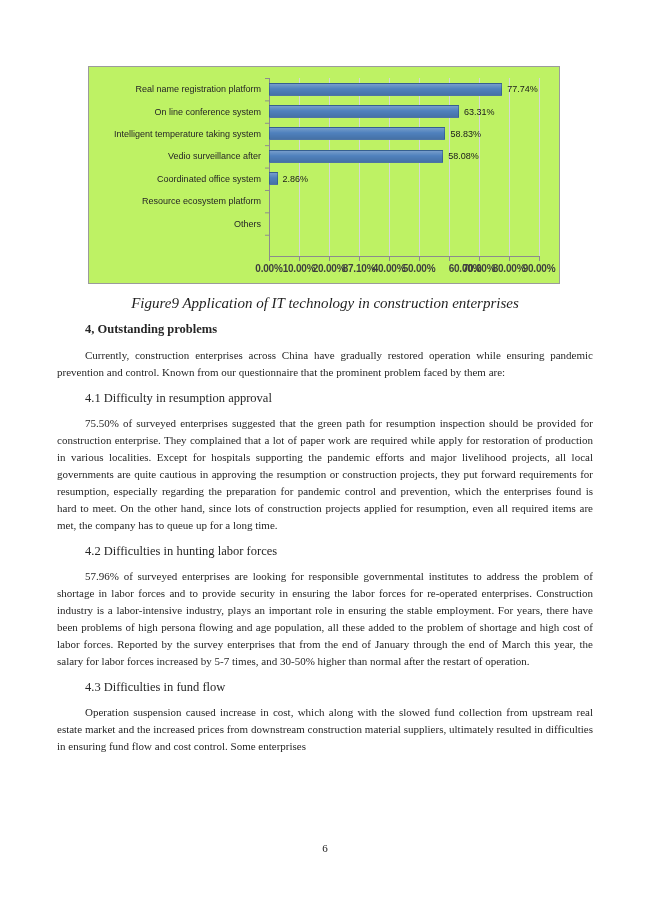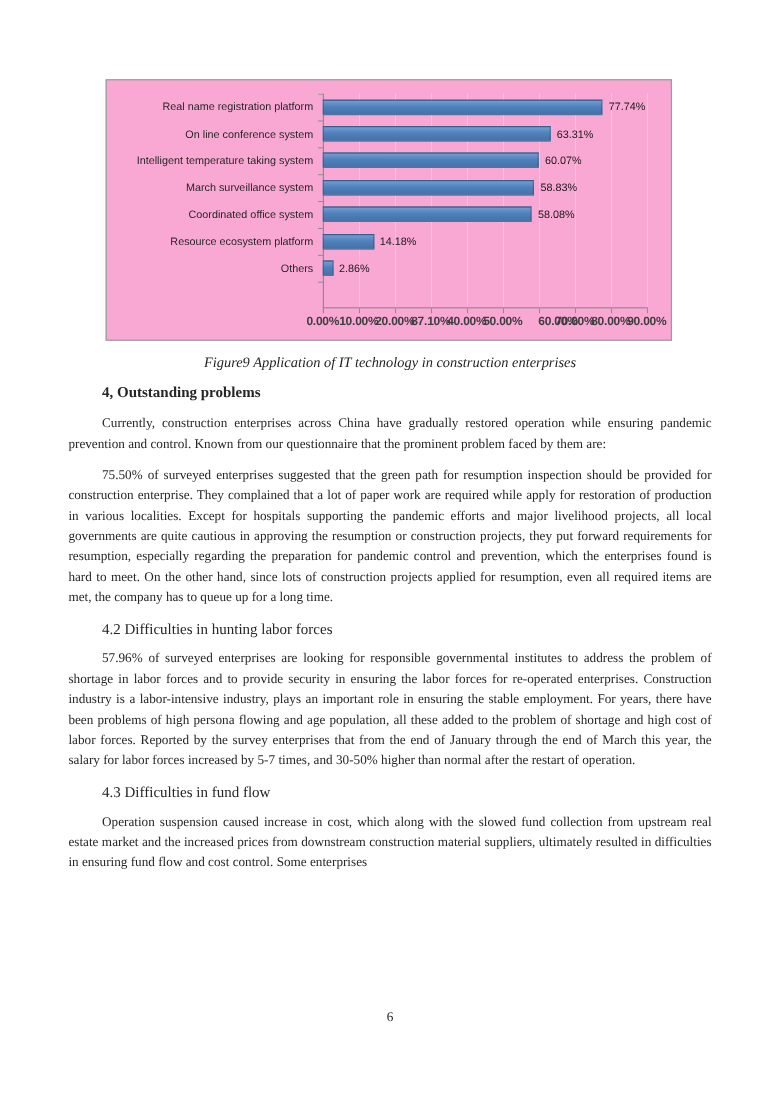--- a/index.html
+++ b/index.html
@@ -3,21 +3,21 @@
 <meta charset="utf-8">
 <style>
   html,body{margin:0;padding:0;background:#fff;}
   .page{
     position:relative;width:650px;height:919px;background:#ffffff;
     font-family:"Liberation Serif", serif;color:#262626;overflow:hidden;
   }
   
   .chart-box{
     position:absolute;left:88px;top:66px;width:472px;height:218px;
-    border:1px solid #9b9b9b;background:#f9a8d4;box-sizing:border-box;
+    border:1px solid #9b9b9b;background:#bef264;box-sizing:border-box;
   }
   .chart-inner{position:absolute;left:2px;top:11px;display:flex;}
   .labels{width:178px;box-sizing:border-box;}
   .label-cell{
     height:22.4px;display:flex;align-items:center;justify-content:flex-end;
     padding-right:8px;box-sizing:border-box;
     font-family:"Liberation Sans",sans-serif;font-size:9px;color:#262626;white-space:nowrap;
   }
   .plot{position:relative;width:292px;}
   .grid-bg{
@@ -50,21 +50,21 @@
   }
   .x-axis{position:absolute;left:0;top:185px;width:292px;height:14px;}
   .tick{
     position:absolute;top:0;transform:translateX(-50%);
     font-family:"Liberation Sans",sans-serif;font-size:10px;font-weight:700;
     letter-spacing:-0.2px;color:#3f3f3f;white-space:nowrap;
   }
   
   .content{position:absolute;left:57px;top:295px;width:536px;}
   .caption{
-    margin:0 0 9px;text-align:center;font-style:italic;font-size:12px;color:#1f1f1f;
+    margin:0 0 9px;text-align:center;font-style:italic;font-size:15px;color:#1f1f1f;
   }
   .heading{
     margin:0 0 9px;font-size:12.5px;font-weight:bold;text-indent:28px;line-height:17px;
   }
   .subhead{
     margin:0 0 8px;font-size:12.5px;text-indent:28px;line-height:17px;
   }
   .body-para{
     margin:0 0 9px;font-size:11px;line-height:17px;text-align:justify;text-indent:28px;
   }
@@ -80,21 +80,21 @@
 
   <div class="chart-box">
     <div class="chart-inner">
       <div class="labels" id="chart-labels">
   <div class="label-cell">Real name registration platform</div>
 
   <div class="label-cell">On line conference system</div>
 
   <div class="label-cell">Intelligent temperature taking system</div>
 
-  <div class="label-cell">March surveillance system</div>
+  <div class="label-cell">Vedio surveillance after</div>
 
   <div class="label-cell">Coordinated office system</div>
 
 
   <div class="label-cell">Resource ecosystem platform</div>
 
   <div class="label-cell">Others</div>
 </div>
       <div class="plot">
         <div class="grid-bg"></div>
@@ -102,40 +102,32 @@
   <div class="bar-row">
     <div class="bar" style="width: 233.22px; background-color: rgb(79, 129, 189);"></div>
     <span class="val">77.74%</span>
   </div>
 
   <div class="bar-row">
     <div class="bar" style="width: 189.93px; background-color: rgb(79, 129, 189);"></div>
     <span class="val">63.31%</span>
   </div>
 
-  <div class="bar-row">
-    <div class="bar" style="width: 180.21px; background-color: rgb(79, 129, 189);"></div>
-    <span class="val">60.07%</span>
-  </div>
 
   <div class="bar-row">
     <div class="bar" style="width: 176.49px; background-color: rgb(79, 129, 189);"></div>
     <span class="val">58.83%</span>
   </div>
 
   <div class="bar-row">
     <div class="bar" style="width: 174.24px; background-color: rgb(79, 129, 189);"></div>
     <span class="val">58.08%</span>
   </div>
 
 
-  <div class="bar-row">
-    <div class="bar" style="width: 42.54px; background-color: rgb(79, 129, 189);"></div>
-    <span class="val">14.18%</span>
-  </div>
 
   <div class="bar-row">
     <div class="bar" style="width: 8.58px; background-color: rgb(79, 129, 189);"></div>
     <span class="val">2.86%</span>
   </div>
 </div>
         <div class="tick-marks"></div>
         <div class="x-axis" id="chart-ticks">
   <span class="tick" style="left: 0px;">0.00%</span>
 
@@ -159,20 +151,21 @@
 </div>
       </div>
     </div>
   </div>
 
   <div class="content">
     <p class="caption">Figure9 Application of IT technology in construction enterprises</p>
     <p class="heading">4, Outstanding problems</p>
     <p class="body-para">Currently, construction enterprises across China have gradually restored operation while ensuring pandemic prevention and control. Known from our questionnaire that the prominent problem faced by them are:</p>
 
+    <p class="subhead">4.1 Difficulty in resumption approval</p>
     <p class="body-para">75.50% of surveyed enterprises suggested that the green path for resumption inspection should be provided for construction enterprise. They complained that a lot of paper work are required while apply for restoration of production in various localities. Except for hospitals supporting the pandemic efforts and major livelihood projects, all local governments are quite cautious in approving the resumption or construction projects, they put forward requirements for resumption, especially regarding the preparation for pandemic control and prevention, which the enterprises found is hard to meet. On the other hand, since lots of construction projects applied for resumption, even all required items are met, the company has to queue up for a long time.</p>
 
     <p class="subhead">4.2 Difficulties in hunting labor forces</p>
     <p class="body-para">57.96% of surveyed enterprises are looking for responsible governmental institutes to address the problem of shortage in labor forces and to provide security in ensuring the labor forces for re-operated enterprises. Construction industry is a labor-intensive industry, plays an important role in ensuring the stable employment. For years, there have been problems of high persona flowing and age population, all these added to the problem of shortage and high cost of labor forces. Reported by the survey enterprises that from the end of January through the end of March this year, the salary for labor forces increased by 5-7 times, and 30-50% higher than normal after the restart of operation.</p>
 
     <p class="subhead">4.3 Difficulties in fund flow</p>
     <p class="body-para">Operation suspension caused increase in cost, which along with the slowed fund collection from upstream real estate market and the increased prices from downstream construction material suppliers, ultimately resulted in difficulties in ensuring fund flow and cost control. Some enterprises</p>
   </div>
 
   <div class="footer">6</div>

